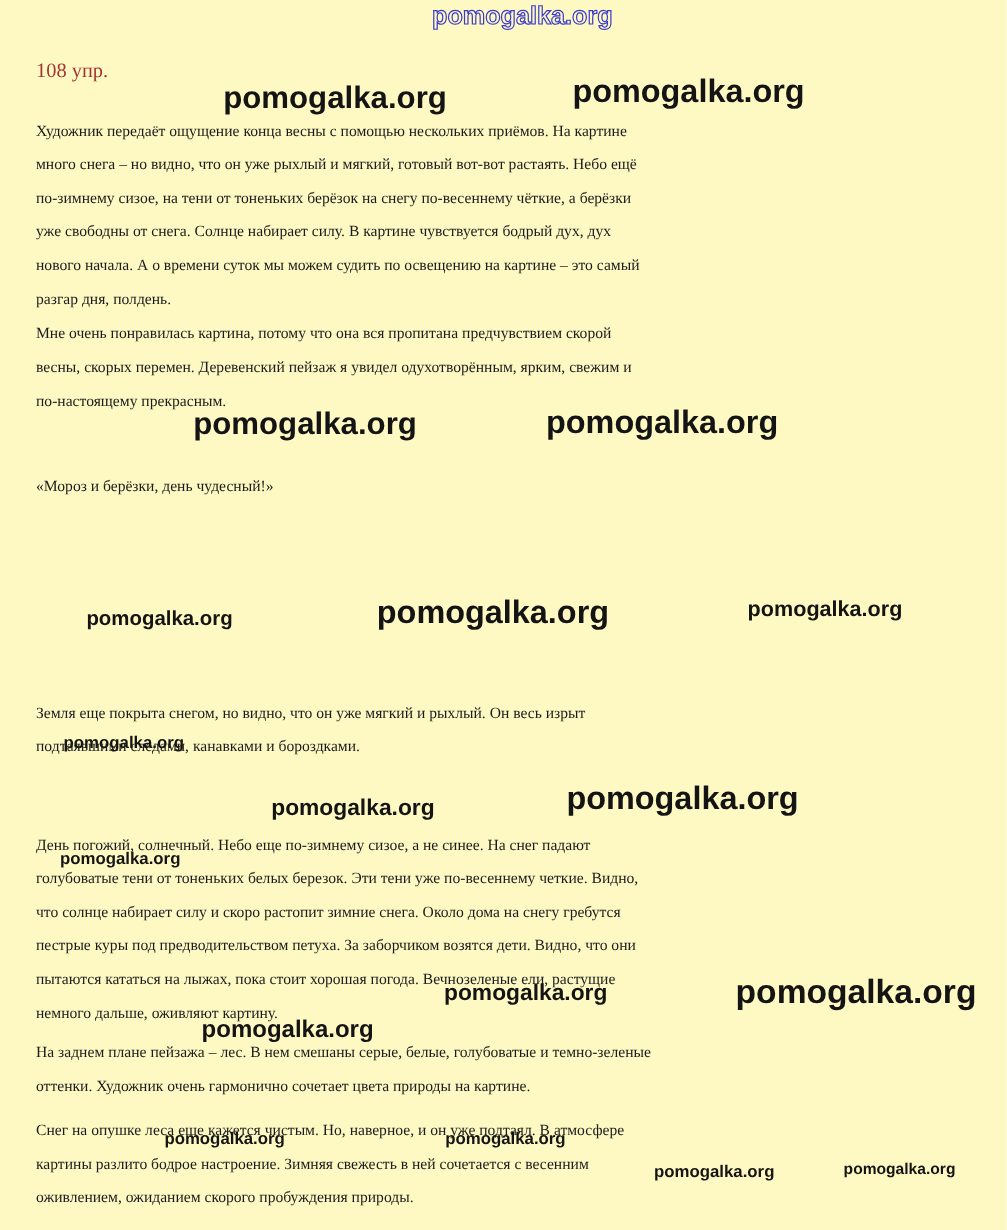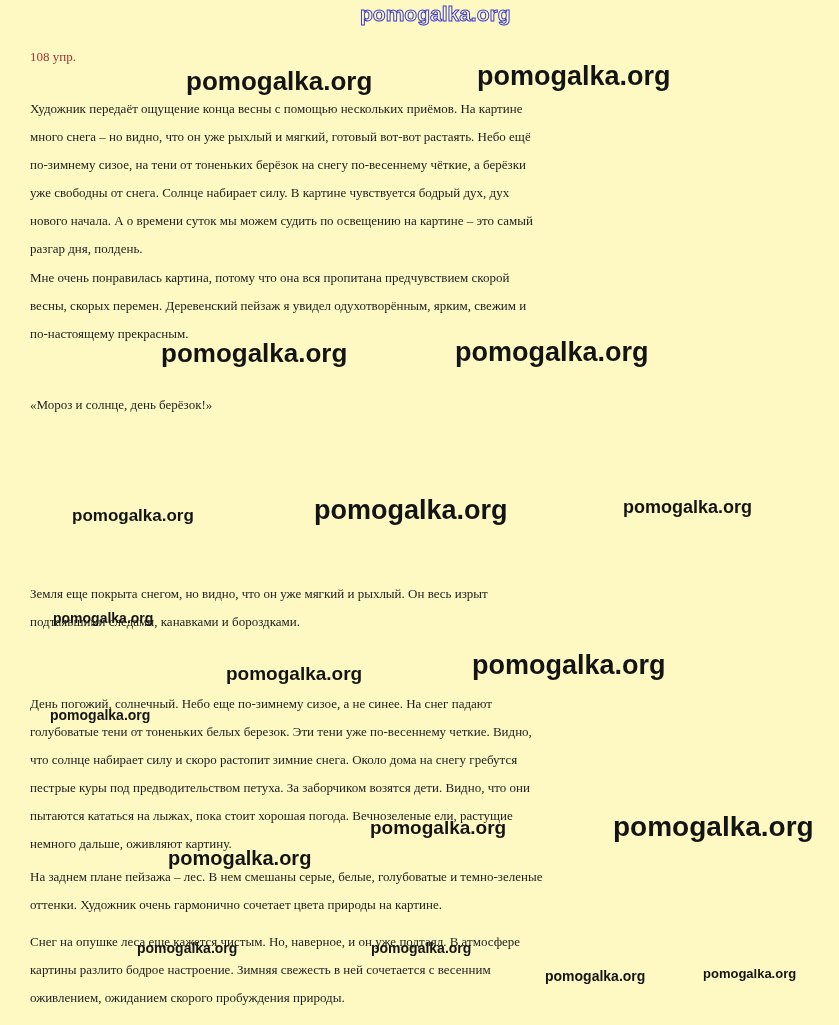--- a/index.html
+++ b/index.html
@@ -8,21 +8,21 @@
     width:839px;
     height:1025px;
     background:#fef9c3;
     overflow:hidden;
     font-family:"Liberation Serif", serif;
     color:#1c1c1c;
   }
   .exercise-label{
     position:absolute;
     left:30px; top:49px;
-    font-size:13px;
+    font-size:17px;
     color:#a53434;
     font-family:"Liberation Serif", serif;
   }
   .para{
     position:absolute;
     left:30px;
     width:800px;
     font-size:13px;
     line-height:28px;
     white-space:pre-line;
@@ -93,21 +93,21 @@
 уже свободны от снега. Солнце набирает силу. В картине чувствуется бодрый дух, дух
 нового начала. А о времени суток мы можем судить по освещению на картине – это самый
 разгар дня, полдень.</div>
   <div class="para p2">Мне очень понравилась картина, потому что она вся пропитана предчувствием скорой
 весны, скорых перемен. Деревенский пейзаж я увидел одухотворённым, ярким, свежим и
 по-настоящему прекрасным.</div>
 
   <span class="wm w3">pomogalka.org</span>
   <span class="wm w4">pomogalka.org</span>
 
-  <div class="para quote">«Мороз и солнце, день берёзок!»</div>
+  <div class="para quote">«Мороз и берёзки, день чудесный!»</div>
 
   <span class="wm w5">pomogalka.org</span>
   <span class="wm w6">pomogalka.org</span>
   <span class="wm w7">pomogalka.org</span>
 
 
   <span class="wm w8">pomogalka.org</span>
 
   <div class="para p6">Земля еще покрыта снегом, но видно, что он уже мягкий и рыхлый. Он весь изрыт
 подтаявшими следами, канавками и бороздками.</div>

